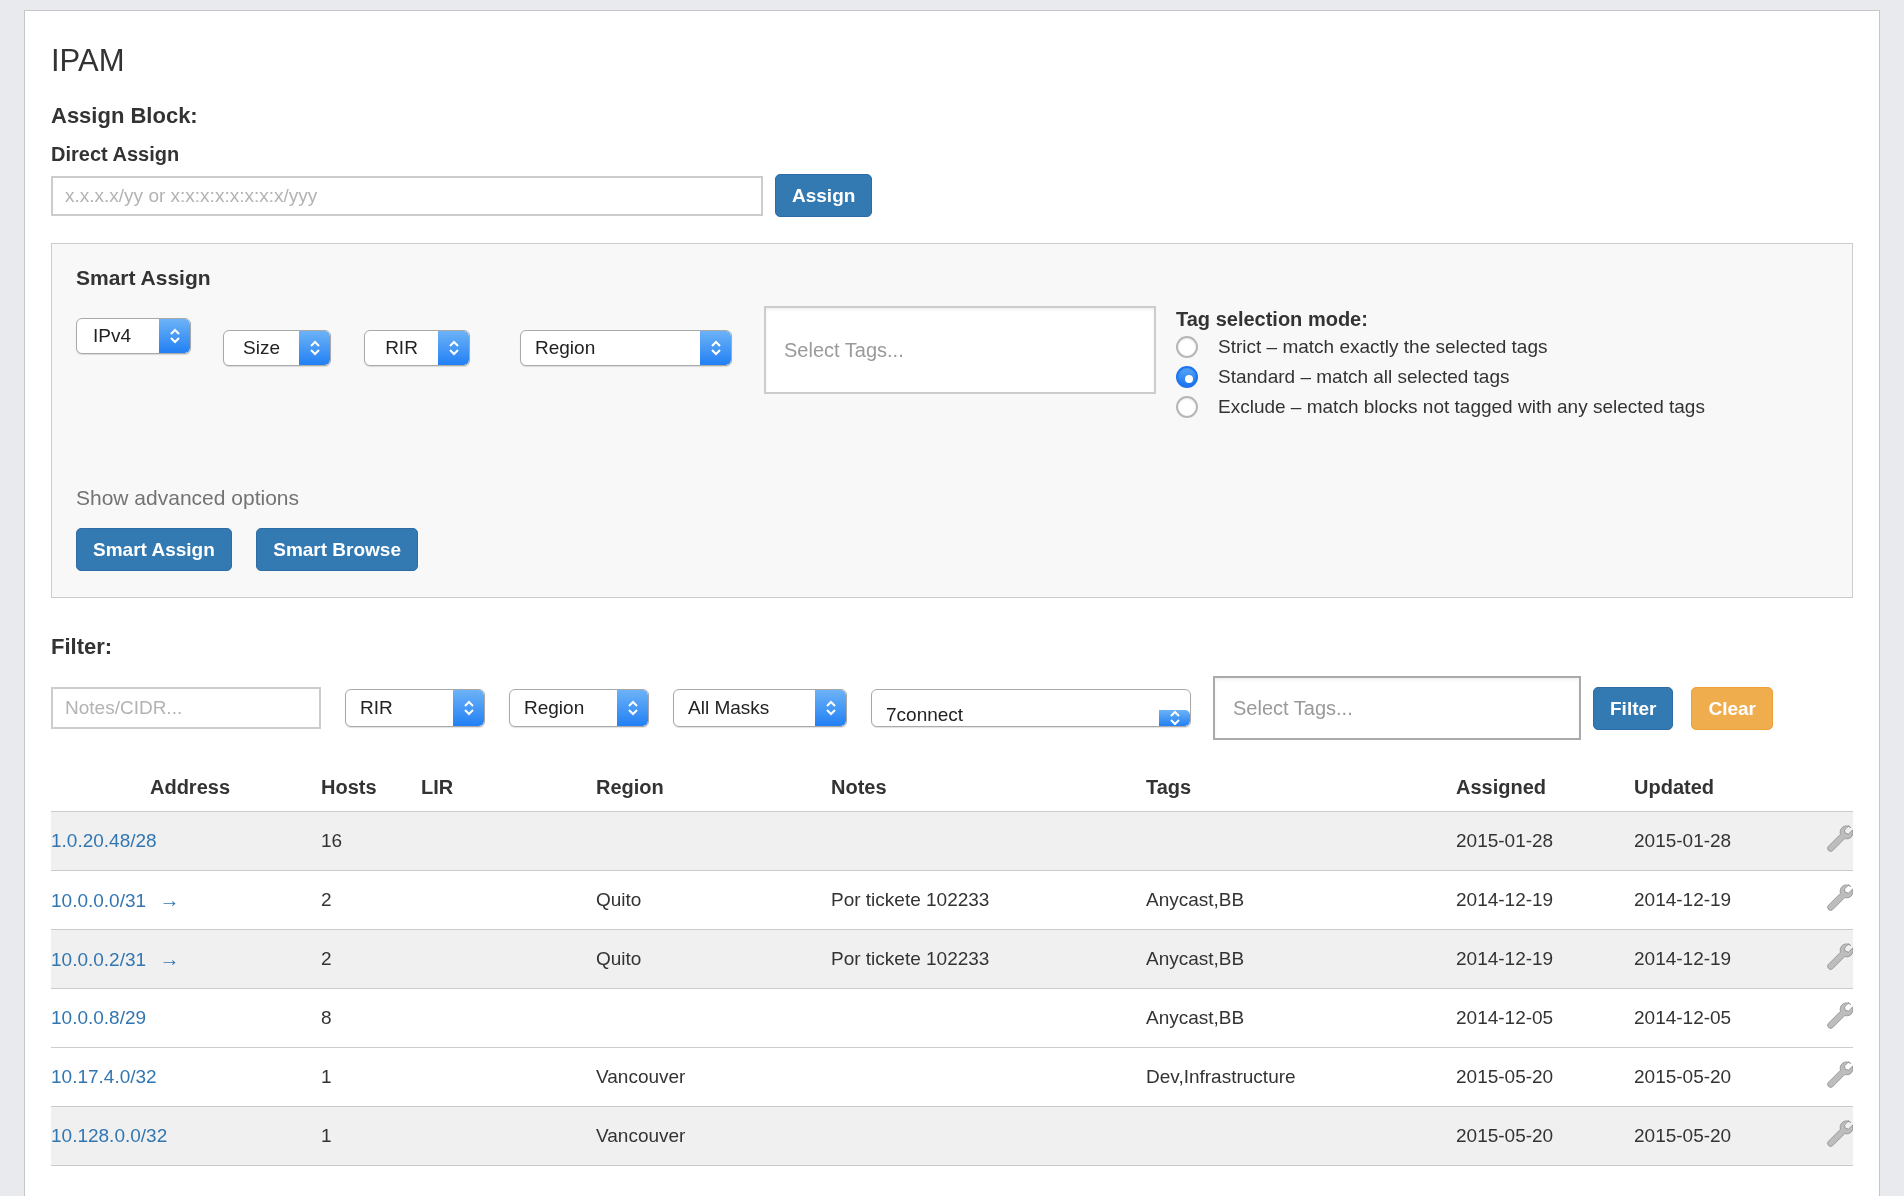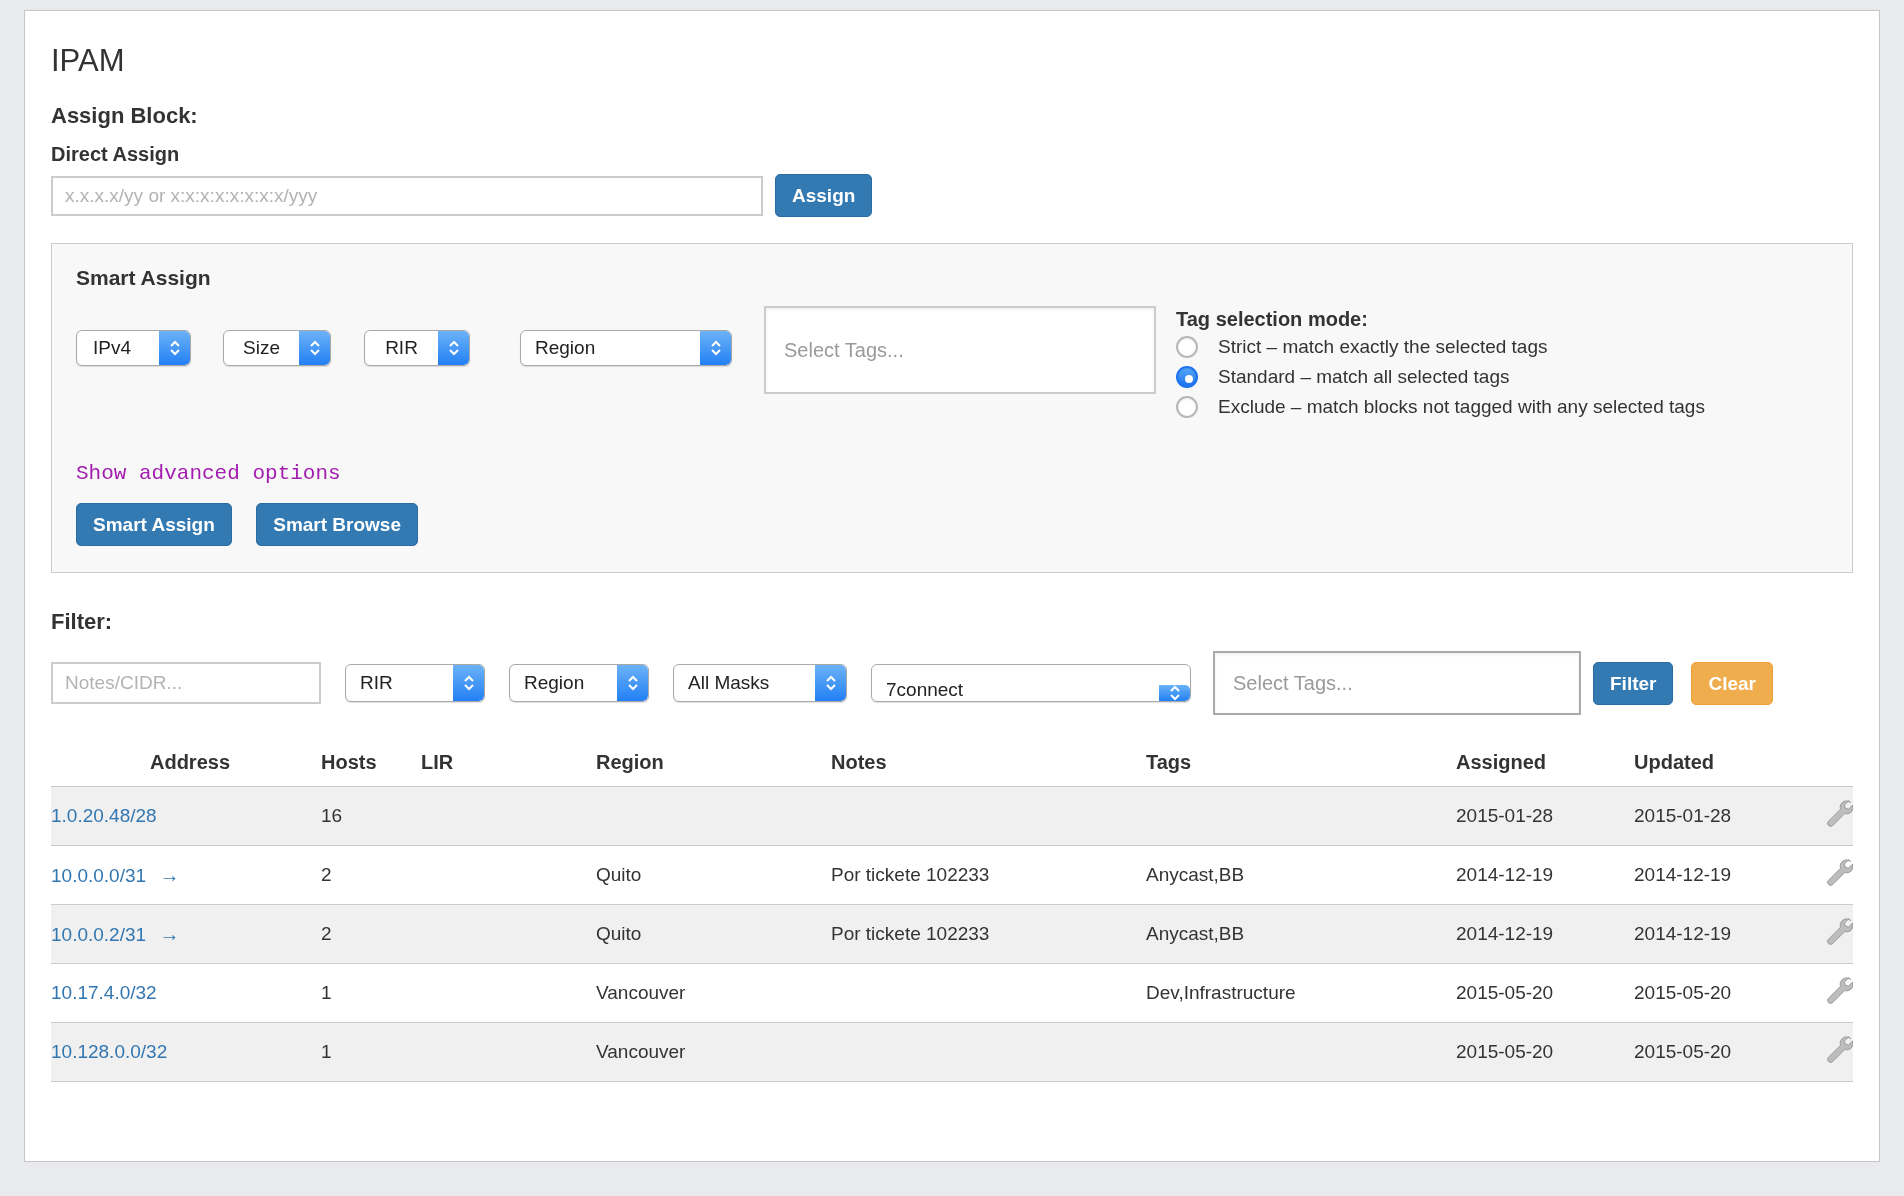--- a/index.html
+++ b/index.html
@@ -80,21 +80,21 @@
     background:#fff; border:2px solid #b6b6b6; vertical-align:-5px;
     margin-right:20px; position:relative; cursor:pointer;
     box-shadow:inset 0 1px 2px rgba(0,0,0,0.08);
   }
   .radio.checked { background:linear-gradient(#55a6f8,#1d74ee); border-color:#1d74ee; }
   .radio.checked::after {
     content:""; position:absolute; left:7px; top:7px; width:8px; height:8px;
     border-radius:50%; background:#fff;
   }
 
-  .adv-link { display:inline-block; margin-top:40px; color:#a21caf; font-size:21px; text-decoration:none; cursor:pointer;font-family:Liberation Mono, monospace; }
+  .adv-link { display:inline-block; margin-top:64px; color:#737373; font-size:21px; text-decoration:none; cursor:pointer; }
   .smart-btn-row { margin-top:18px; }
   .smart-btn-row .btn { margin-right:20px; }
 
   
   .filter-heading { margin-top:36px; margin-bottom:16px; }
   .filter-row { display:flex; align-items:center; }
   .notes-input { width:270px; height:42px; }
   .filter-row .mac-select { margin-left:24px; height:38px; }
   .sel-rir { width:140px; }
   .sel-region { width:140px; }
@@ -137,21 +137,21 @@
   <div class="direct-row">
     <input class="text-input direct-input" type="text" placeholder="x.x.x.x/yy or x:x:x:x:x:x:x:x/yyy" style="">
     <button class="btn assign-btn">Assign</button>
   </div>
 
   <div class="smart-box">
     <div class="h-bold-md" style="font-size:21px;">Smart Assign</div>
 
     <div class="smart-controls">
 
-      <div class="mac-select" style="width:115px; margin-top:24px;gap:12px;">
+      <div class="mac-select" style="width:115px; margin-top:12px;gap:12px;">
         <span class="lbl center">IPv4</span>
         <span class="spinner">
           <svg width="12" height="7">
               <polyline points="2,6 6,2 10,6" fill="none" stroke="#fff" stroke-width="2"></polyline>
             </svg>
           <svg width="12" height="7">
               <polyline points="2,1 6,5 10,1" fill="none" stroke="#fff" stroke-width="2"></polyline>
             </svg>
         </span>
       </div>
@@ -350,20 +350,40 @@
     <td class="c-actions">
       <span class="wrench">
         <svg width="27" height="27" viewBox="0 0 512 512">
           <path fill="#bdbdbd" stroke="#8f8f8f" stroke-width="16" d="M470 48a120 120 0 0 0-166 4c-33 33-43 81-29 123L48 402a57 57 0 0 0 81 81l227-227c42 14 90 4 123-29a120 120 0 0 0 25-131l-77 77-61-16-16-61 77-77c-3-2-5-3-8-5z"></path>
         </svg>
       </span>
     </td>
   </tr>
         <tr>
     <td class="c-addr">
+      <a class="addr-link">10.0.0.8/29</a>
+      
+    </td>
+    <td class="c-hosts">8</td>
+    <td></td>
+    <td></td>
+    <td></td>
+    <td>Anycast,BB</td>
+    <td>2014-12-05</td>
+    <td>2014-12-05</td>
+    <td class="c-actions">
+      <span class="wrench">
+        <svg width="27" height="27" viewBox="0 0 512 512">
+          <path fill="#bdbdbd" stroke="#8f8f8f" stroke-width="16" d="M470 48a120 120 0 0 0-166 4c-33 33-43 81-29 123L48 402a57 57 0 0 0 81 81l227-227c42 14 90 4 123-29a120 120 0 0 0 25-131l-77 77-61-16-16-61 77-77c-3-2-5-3-8-5z"></path>
+        </svg>
+      </span>
+    </td>
+  </tr>
+        <tr>
+    <td class="c-addr">
       <a class="addr-link">10.17.4.0/32</a>
       
     </td>
     <td class="c-hosts">1</td>
     <td></td>
     <td>Vancouver</td>
     <td></td>
     <td>Dev,Infrastructure</td>
     <td>2015-05-20</td>
     <td>2015-05-20</td>

